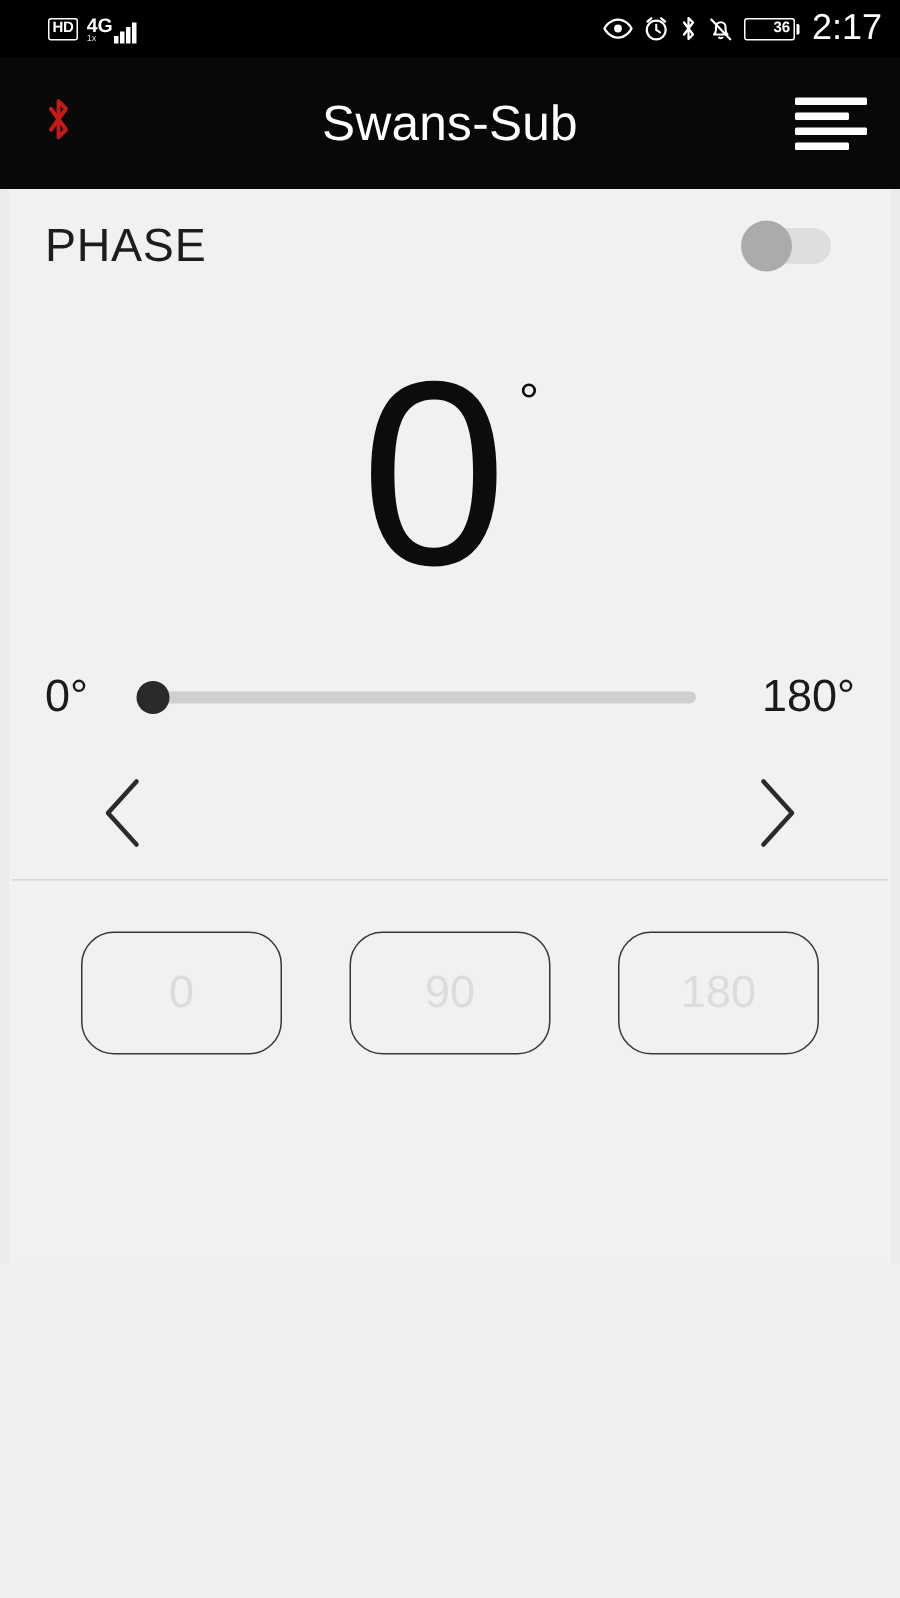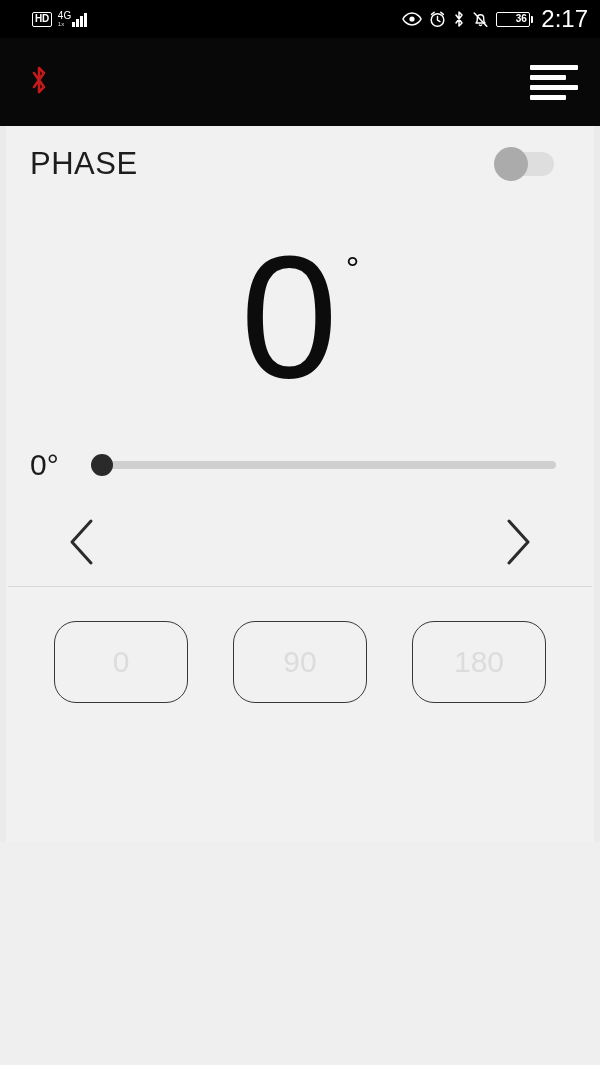--- a/index.html
+++ b/index.html
@@ -52,21 +52,21 @@
     align-items: flex-end;
     gap: 1px;
   }
   .net-label {
     display: flex;
     flex-direction: column;
     align-items: flex-start;
     line-height: 1;
     color: #ffffff;
   }
-  .net-gen { font-size: 10px; font-weight: normal; }
+  .net-gen { font-size: 13px; font-weight: bold; }
   .net-sub { font-size: 6px; opacity: 0.85; }
   .bars {
     display: flex;
     align-items: flex-end;
     gap: 1.5px;
     height: 15px;
   }
   .bars i {
     display: block;
     width: 2.6px;
@@ -414,20 +414,21 @@
 
   <div class="app-bar">
     <div class="conn-block">
       <span class="bt-icon">
         <svg width="18" height="32" viewBox="0 0 18 32">
           <path d="M4 9 L14 23 L9 28 V4 L14 9 L4 23" fill="none" stroke="#c41a1a" stroke-width="2.6" stroke-linejoin="round" stroke-linecap="round"></path>
         </svg>
       </span>
     </div>
 
+    <div class="app-title">Swans-Sub</div>
 
     <div class="menu-btn">
       <span></span>
         <span></span>
         <span></span>
         <span></span>
     </div>
   </div>
 
   <div class="content">
@@ -446,20 +447,21 @@
         <span class="value-deg">°</span>
       </div>
     </div>
 
     <div class="slider-row">
       <span class="slider-min">0°</span>
       <span class="slider">
         <span class="slider-track"></span>
         <span class="slider-thumb" id="slider-thumb" style="left: 0%;"></span>
       </span>
+      <span class="slider-max">180°</span>
     </div>
 
     <div class="arrow-row">
       <span class="arrow-btn">
         <svg width="34" height="50" viewBox="0 0 34 50">
           <path d="M26 4 L7 25 L26 46" fill="none" stroke="#2b2b2b" stroke-width="3" stroke-linecap="round" stroke-linejoin="round"></path>
         </svg>
       </span>
       <span class="arrow-btn">
         <svg width="34" height="50" viewBox="0 0 34 50">

